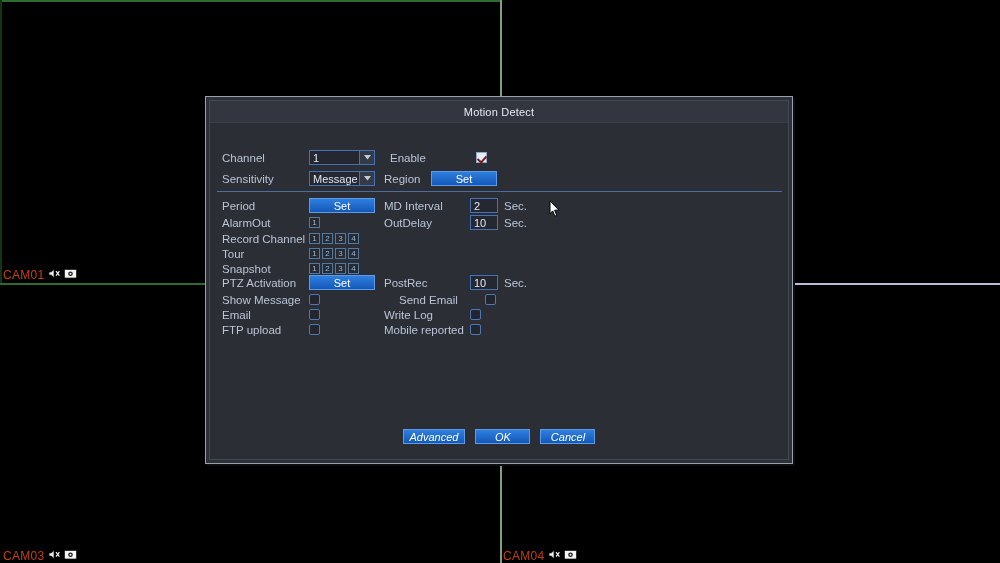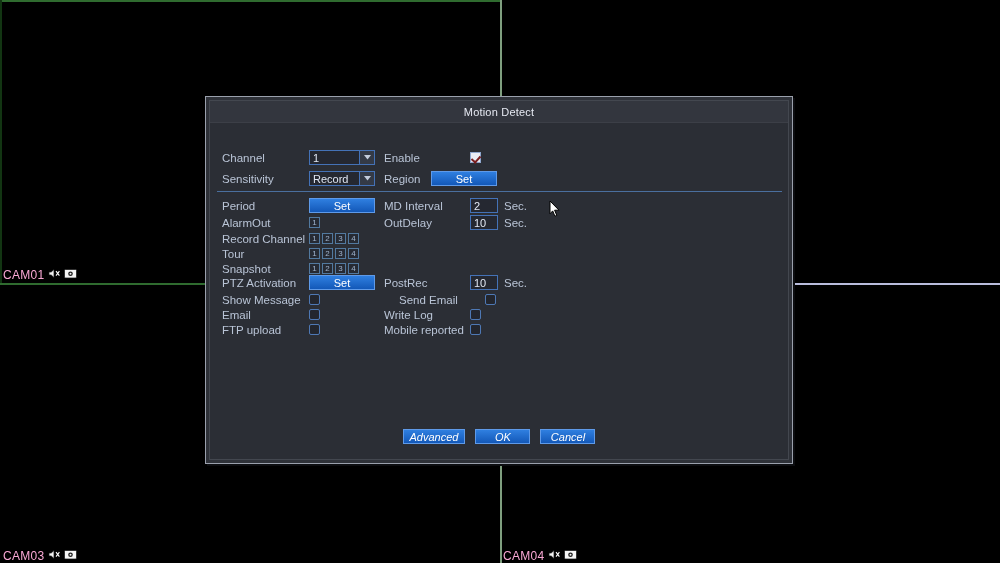--- a/index.html
+++ b/index.html
@@ -8,21 +8,21 @@
 
   
   #wall{position:absolute;left:0;top:0;width:1000px;height:563px;background:#000;}
   .divider-v{position:absolute;top:0;width:2px;height:563px;background:#7f9f7f;}
   .divider-h-left{position:absolute;left:0;top:283px;width:500px;height:2px;background:#2f6b2f;}
   .divider-h-right{position:absolute;left:500px;top:283px;width:500px;height:2px;background:#b9bcdc;}
   .edge-top-left{position:absolute;left:0;top:0;width:500px;height:2px;background:#2f6b2f;}
   .edge-left{position:absolute;left:0;top:0;width:2px;height:283px;background:#123512;}
 
   .cam-label{position:absolute;display:flex;align-items:center;gap:3px;
-             font-size:12px;color:#f9a8d4;letter-spacing:.3px;
+             font-size:12px;color:#c2410c;letter-spacing:.3px;
              text-shadow:0 0 2px #000,1px 1px 1px #000;white-space:nowrap;}
   .cam-label .txt{font-size:12px;}
   .ic{display:inline-block;}
 
   
   #dialog{position:absolute;left:205px;top:96px;width:588px;height:368px;
           background:#2e3138;
           border:1px solid #9aa0ac;
           box-shadow:2px 2px 0 #0c0d10;
           box-sizing:border-box;}
@@ -159,28 +159,28 @@
     <div class="row" style="left:12px;top:26px">
       <span class="lbl" style="width:87px">Channel</span>
       <div class="sel">
         <span class="val">1</span>
         <span class="arrow">
           <svg width="7" height="5" viewBox="0 0 7 5">
                 <path d="M0 0h7L3.5 4.6z" fill="#c3ccdb"></path>
               </svg>
         </span>
       </div>
-      <span class="lbl" style="margin-left:9px;width:86px">Enable</span>
+      <span class="lbl" style="margin-left:15px;width:86px">Enable</span>
       <span class="cb checked"></span>
     </div>
 
     <div class="row" style="left:12px;top:47px">
       <span class="lbl" style="width:87px">Sensitivity</span>
       <div class="sel">
-        <span class="val">Record</span>
+        <span class="val">Message</span>
         <span class="arrow">
           <svg width="7" height="5" viewBox="0 0 7 5">
                 <path d="M0 0h7L3.5 4.6z" fill="#c3ccdb"></path>
               </svg>
         </span>
       </div>
       <span class="lbl" style="margin-left:9px;width:47px">Region</span>
       <div class="btn-blue wide">Set</div>
     </div>
 

